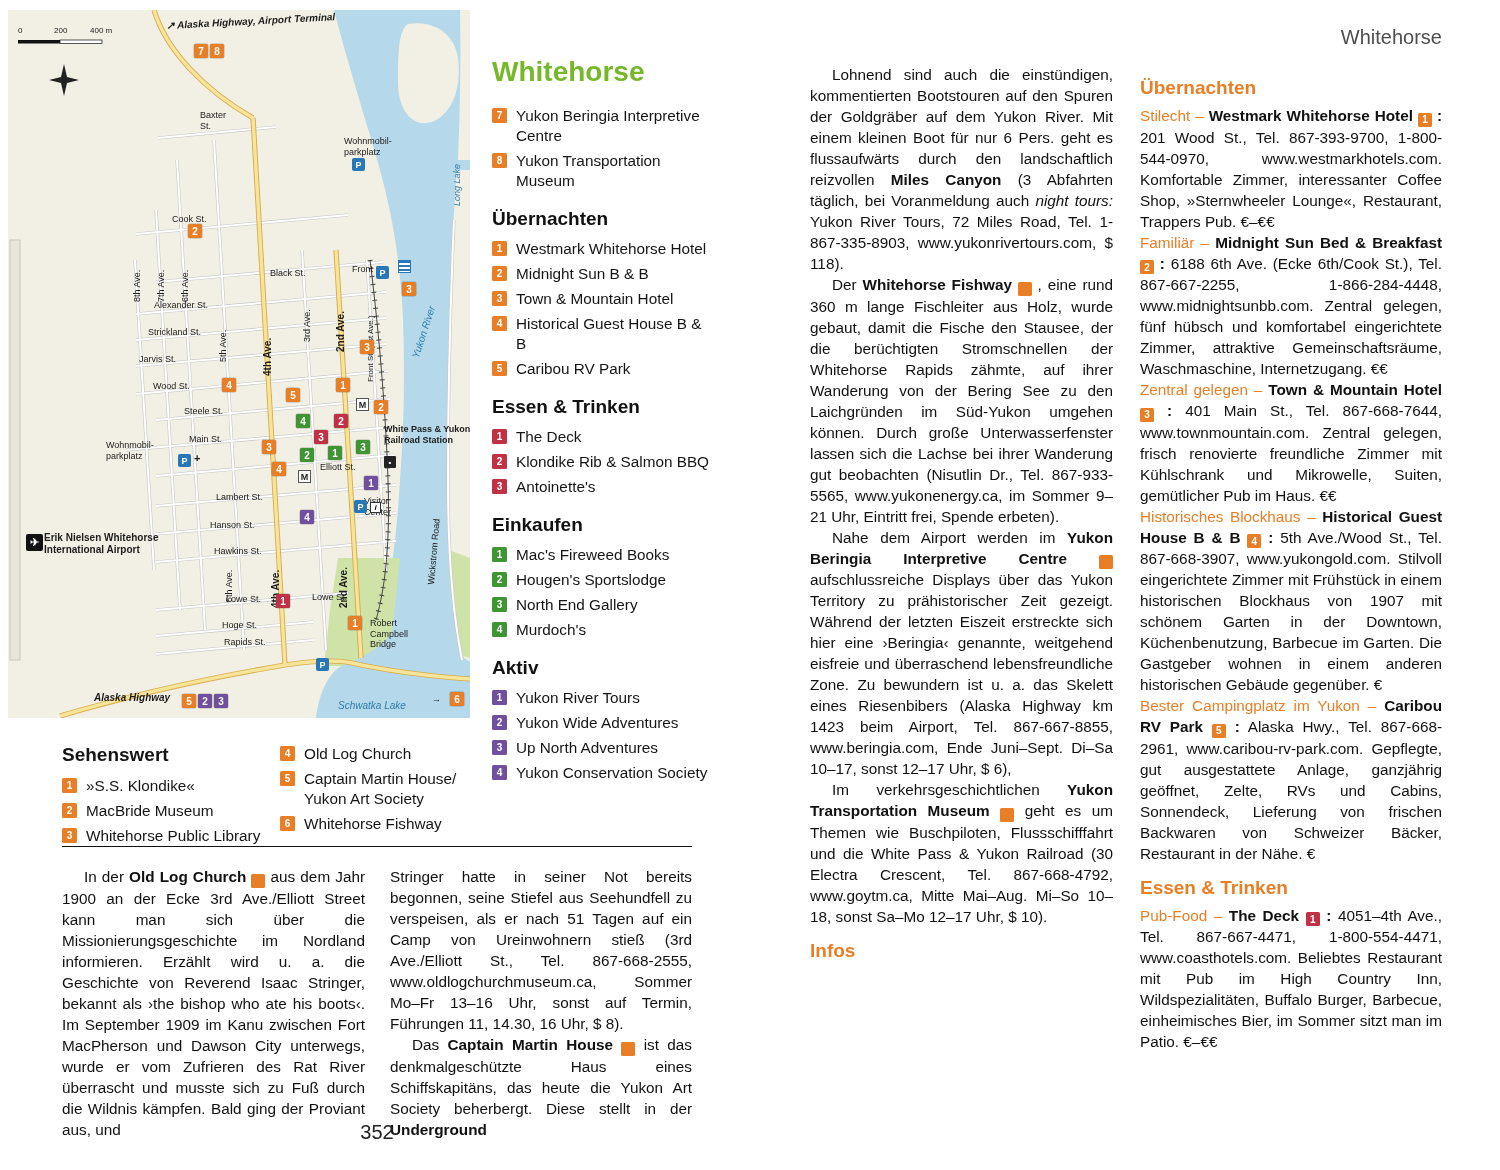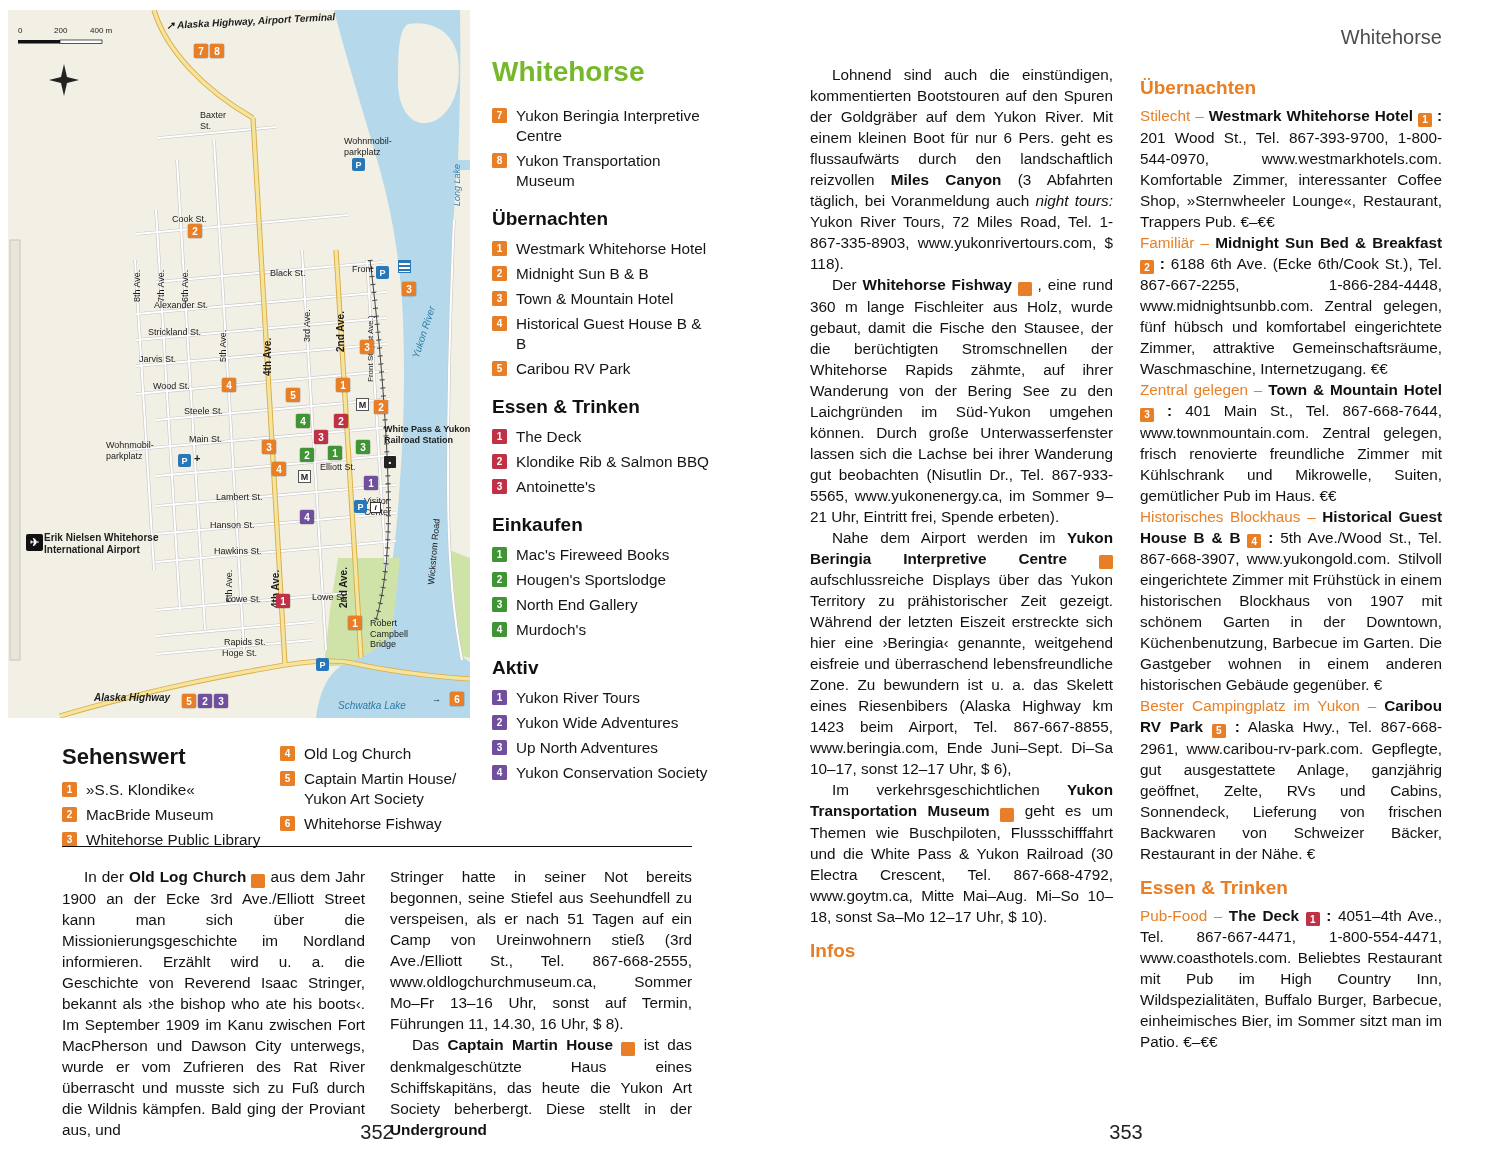--- a/index.html
+++ b/index.html
@@ -34,21 +34,21 @@
   .legend{position:absolute;left:492px;top:56px;width:218px}
   .legend-title{font-size:28px;font-weight:bold;color:#76b82a;margin-bottom:18px}
   .leg-head{font-size:19px;font-weight:bold;color:#111;margin:17px 0 9px}
   .leg-row{display:flex;gap:9px;margin-bottom:5px;font-size:15.3px;line-height:20px}
   .leg-row .mk{flex:0 0 15px;width:15px;height:15px;margin-top:2px}
 
   
   .sw-col{position:absolute}
   #swc1{left:62px;top:744px;width:210px}
   #swc2{left:280px;top:744px;width:195px}
-  .sw-title{font-size:22px;font-weight:bold;margin-bottom:10px}
+  .sw-title{font-size:19px;font-weight:bold;margin-bottom:10px}
   .rule{position:absolute;left:62px;top:846px;width:630px;border-top:1.6px solid #111}
 
   
   .acol{position:absolute}
   #al1{left:62px;top:866px;width:303px}
   #al2{left:390px;top:866px;width:302px}
   #ar1{left:810px;top:64px;width:303px}
   #ar2{left:1140px;top:64px;width:302px}
   .acol p{font-size:15.3px;line-height:21px;text-align:justify;hyphens:auto;color:#111}
   .ind{text-indent:22px}
@@ -172,21 +172,21 @@
         <div class="ml " style="left: 131px; top: 344px;">Jarvis St.</div>
         <div class="ml " style="left: 145px; top: 371px;">Wood St.</div>
         <div class="ml " style="left: 176px; top: 396px;">Steele St.</div>
         <div class="ml " style="left: 181px; top: 424px;">Main St.</div>
         <div class="ml " style="left: 312px; top: 452px;">Elliott St.</div>
         <div class="ml " style="left: 208px; top: 482px; text-align: center;">Lambert St.</div>
         <div class="ml " style="left: 202px; top: 510px;">Hanson St.</div>
         <div class="ml " style="left: 206px; top: 536px;">Hawkins St.</div>
         <div class="ml " style="left: 218px; top: 584px;">Lowe St.</div>
         <div class="ml " style="left: 304px; top: 582px;">Lowe St.</div>
-        <div class="ml " style="left: 214px; top: 638px; text-align: center;">Hoge St.</div>
+        <div class="ml " style="left: 214px; top: 610px; text-align: center;">Hoge St.</div>
         <div class="ml " style="left: 216px; top: 627px;">Rapids St.</div>
         <div class="ml " style="left: 124px; top: 292px; transform: rotate(-90deg);">8th Ave.</div>
         <div class="ml " style="left: 148px; top: 292px; transform: rotate(-90deg);">7th Ave.</div>
         <div class="ml " style="left: 172px; top: 292px; transform: rotate(-90deg);">6th Ave.</div>
         <div class="ml " style="left: 210px; top: 352px; transform: rotate(-90deg);">5th Ave.</div>
         <div class="ml b lg" style="left: 254px; top: 366px; transform: rotate(-90deg);">4th Ave.</div>
         <div class="ml " style="left: 294px; top: 332px; transform: rotate(-90deg);">3rd Ave.</div>
         <div class="ml b lg" style="left: 327px; top: 342px; transform: rotate(-90deg);">2nd Ave.</div>
         <div class="ml s" style="left: 358px; top: 372px; transform: rotate(-90deg);">Front St. (1st Ave.)</div>
         <div class="ml " style="left: 216px; top: 592px; transform: rotate(-90deg);">5th Ave.</div>
@@ -391,15 +391,14 @@
   <div class="acol" id="ar2">
       <div class="ohead">Übernachten</div>
       <p><span class="lead">Stilecht – </span><b>Westmark Whitehorse Hotel</b> <span class="mk o">1</span><b> :</b> 201 Wood St., Tel. 867-393-9700, 1-800-544-0970, www.westmarkhotels.com. Komfortable Zimmer, interessanter Coffee Shop, »Sternwheeler Lounge«, Restaurant, Trappers Pub. €–€€</p>
       <p><span class="lead">Familiär – </span><b>Midnight Sun Bed &amp; Breakfast</b> <span class="mk o">2</span><b> :</b> 6188 6th Ave. (Ecke 6th/Cook St.), Tel. 867-667-2255, 1-866-284-4448, www.midnightsunbb.com. Zentral gelegen, fünf hübsch und komfortabel eingerichtete Zimmer, attraktive Gemeinschaftsräume, Waschmaschine, Internetzugang. €€</p>
       <p><span class="lead">Zentral gelegen – </span><b>Town &amp; Mountain Hotel</b> <span class="mk o">3</span><b> :</b> 401 Main St., Tel. 867-668-7644, www.townmountain.com. Zentral gelegen, frisch renovierte freundliche Zimmer mit Kühlschrank und Mikrowelle, Suiten, gemütlicher Pub im Haus. €€</p>
       <p><span class="lead">Historisches Blockhaus – </span><b>Historical Guest House B &amp; B</b> <span class="mk o">4</span><b> :</b> 5th Ave./Wood St., Tel. 867-668-3907, www.yukongold.com. Stilvoll eingerichtete Zimmer mit Frühstück in einem historischen Blockhaus von 1907 mit schönem Garten in der Downtown, Küchenbenutzung, Barbecue im Garten. Die Gastgeber wohnen in einem anderen historischen Gebäude gegenüber. €</p>
       <p><span class="lead">Bester Campingplatz im Yukon – </span><b>Caribou RV Park</b> <span class="mk o">5</span><b> :</b> Alaska Hwy., Tel. 867-668-2961, www.caribou-rv-park.com. Gepflegte, gut ausgestattete Anlage, ganzjährig geöffnet, Zelte, RVs und Cabins, Sonnendeck, Lieferung von frischen Backwaren von Schweizer Bäcker, Restaurant in der Nähe. €</p>
       <div class="ohead">Essen &amp; Trinken</div>
       <p><span class="lead">Pub-Food – </span><b>The Deck</b> <span class="mk r">1</span><b> :</b> 4051–4th Ave., Tel. 867-667-4471, 1-800-554-4471, www.coasthotels.com. Beliebtes Restaurant mit Pub im High Country Inn, Wildspezialitäten, Buffalo Burger, Barbecue, einheimisches Bier, im Sommer sitzt man im Patio. €–€€</p>
     </div>
-  <div class="pageno" id="pn-right">353</div>
 
 </div>
 
 </body></html>

